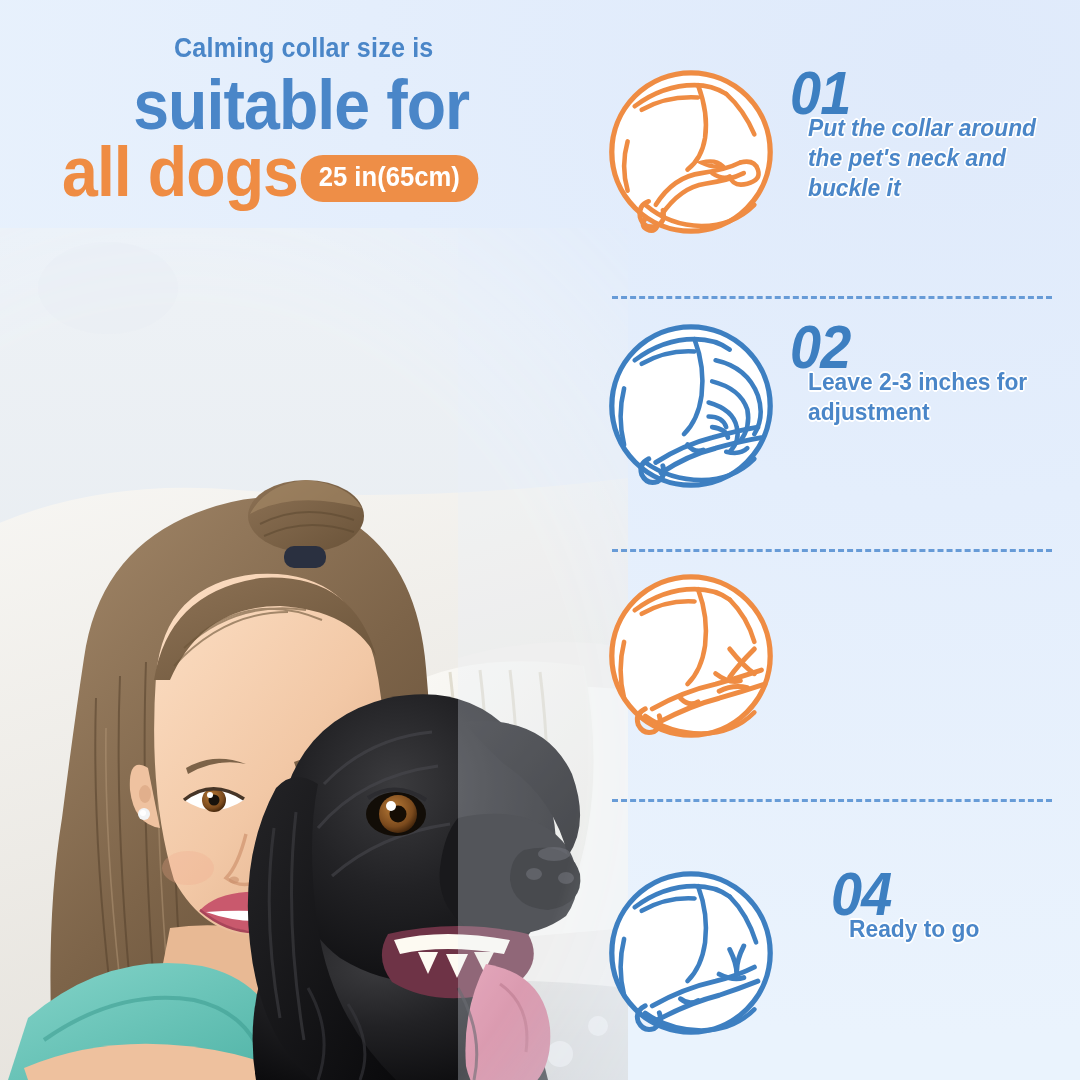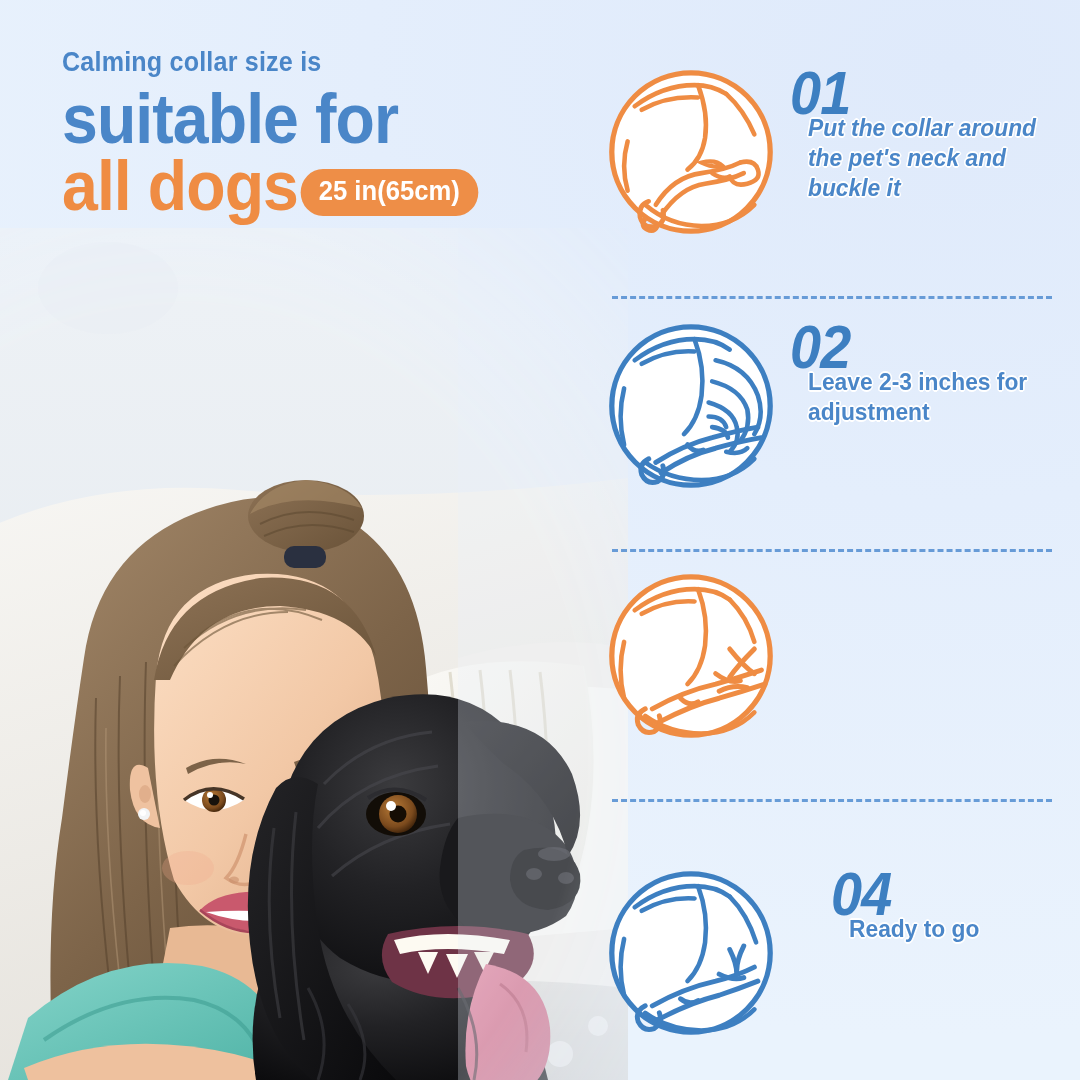--- a/index.html
+++ b/index.html
@@ -20,21 +20,21 @@
     position:absolute;left:-12px;top:228px;width:640px;height:852px;
     overflow:hidden;
     -webkit-mask-image:
       radial-gradient(120% 100% at 30% 62%, #000 52%, rgba(0,0,0,.55) 70%, rgba(0,0,0,0) 86%);
     mask-image:
       radial-gradient(120% 100% at 30% 62%, #000 52%, rgba(0,0,0,.55) 70%, rgba(0,0,0,0) 86%);
   }
   .photo svg{display:block;width:100%;height:100%;}
 
   
-  .headline{position:absolute;left:62px;top:48px;width:520px;z-index:6;}
+  .headline{position:absolute;left:62px;top:34px;width:520px;z-index:6;text-align:center;}
   .kicker{
     font-size:27px;font-weight:bold;color:#4a86c8;letter-spacing:.2px;
     line-height:1.1;transform:scaleX(.93);transform-origin:left center;
     white-space:nowrap;
   }
   .h-big{
     font-size:70px;font-weight:bold;color:#4a86c8;line-height:.96;
     letter-spacing:-1px;transform:scaleX(.92);transform-origin:left center;
     margin-top:8px;white-space:nowrap;
   }

